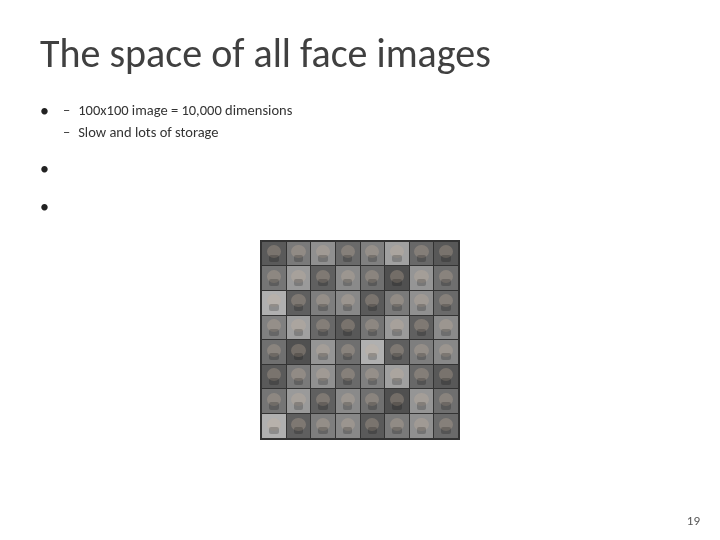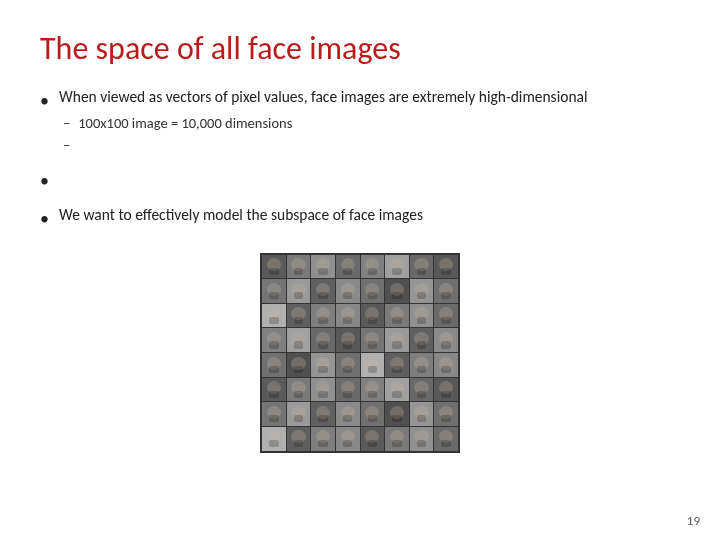--- a/index.html
+++ b/index.html
@@ -16,23 +16,23 @@
 
     .slide {
       width: 720px;
       height: 540px;
       padding: 30px 40px 20px 40px;
       display: flex;
       flex-direction: column;
     }
 
     .slide-title {
-      font-size: 32px;
+      font-size: 40px;
       font-weight: 400;
-      color: #b91c1c;
+      color: #404040;
       margin-bottom: 18px;
       line-height: 1.2;
     }
 
     .content {
       flex: 1;
       display: flex;
       flex-direction: column;
       gap: 0;
     }
@@ -144,42 +144,39 @@
 <body>
 
 <div class="slide">
   <h1 class="slide-title">The space of all face images</h1>
 
   <div class="content">
 
     <div class="bullet-item">
       <span class="bullet-dot">•</span>
       <div class="bullet-text">
-        <span>When viewed as vectors of pixel values, face images are extremely high-dimensional</span>
         <div class="sub-bullets">
           <div class="sub-bullet-item">
             <span class="sub-dash">–</span>
             <span>100x100 image = 10,000 dimensions</span>
           </div>
           <div class="sub-bullet-item">
             <span class="sub-dash">–</span>
+            <span>Slow and lots of storage</span>
           </div>
         </div>
       </div>
     </div>
 
     <div class="bullet-item large-bullet">
       <span class="bullet-dot">•</span>
     </div>
 
     <div class="bullet-item large-bullet">
       <span class="bullet-dot">•</span>
-      <div class="bullet-text">
-        <span>We want to effectively model the subspace of face images</span>
-      </div>
     </div>
 
     <div class="face-grid-container">
       <div class="face-grid" id="faceGrid">
       <div class="face-cell" style="background: rgb(90, 90, 90);"></div>
           <div class="face-cell" style="background: rgb(122, 122, 122);"></div>
           <div class="face-cell" style="background: rgb(144, 144, 144);"></div>
           <div class="face-cell" style="background: rgb(106, 106, 106);"></div>
           <div class="face-cell" style="background: rgb(128, 128, 128);"></div>
           <div class="face-cell" style="background: rgb(160, 160, 160);"></div>

